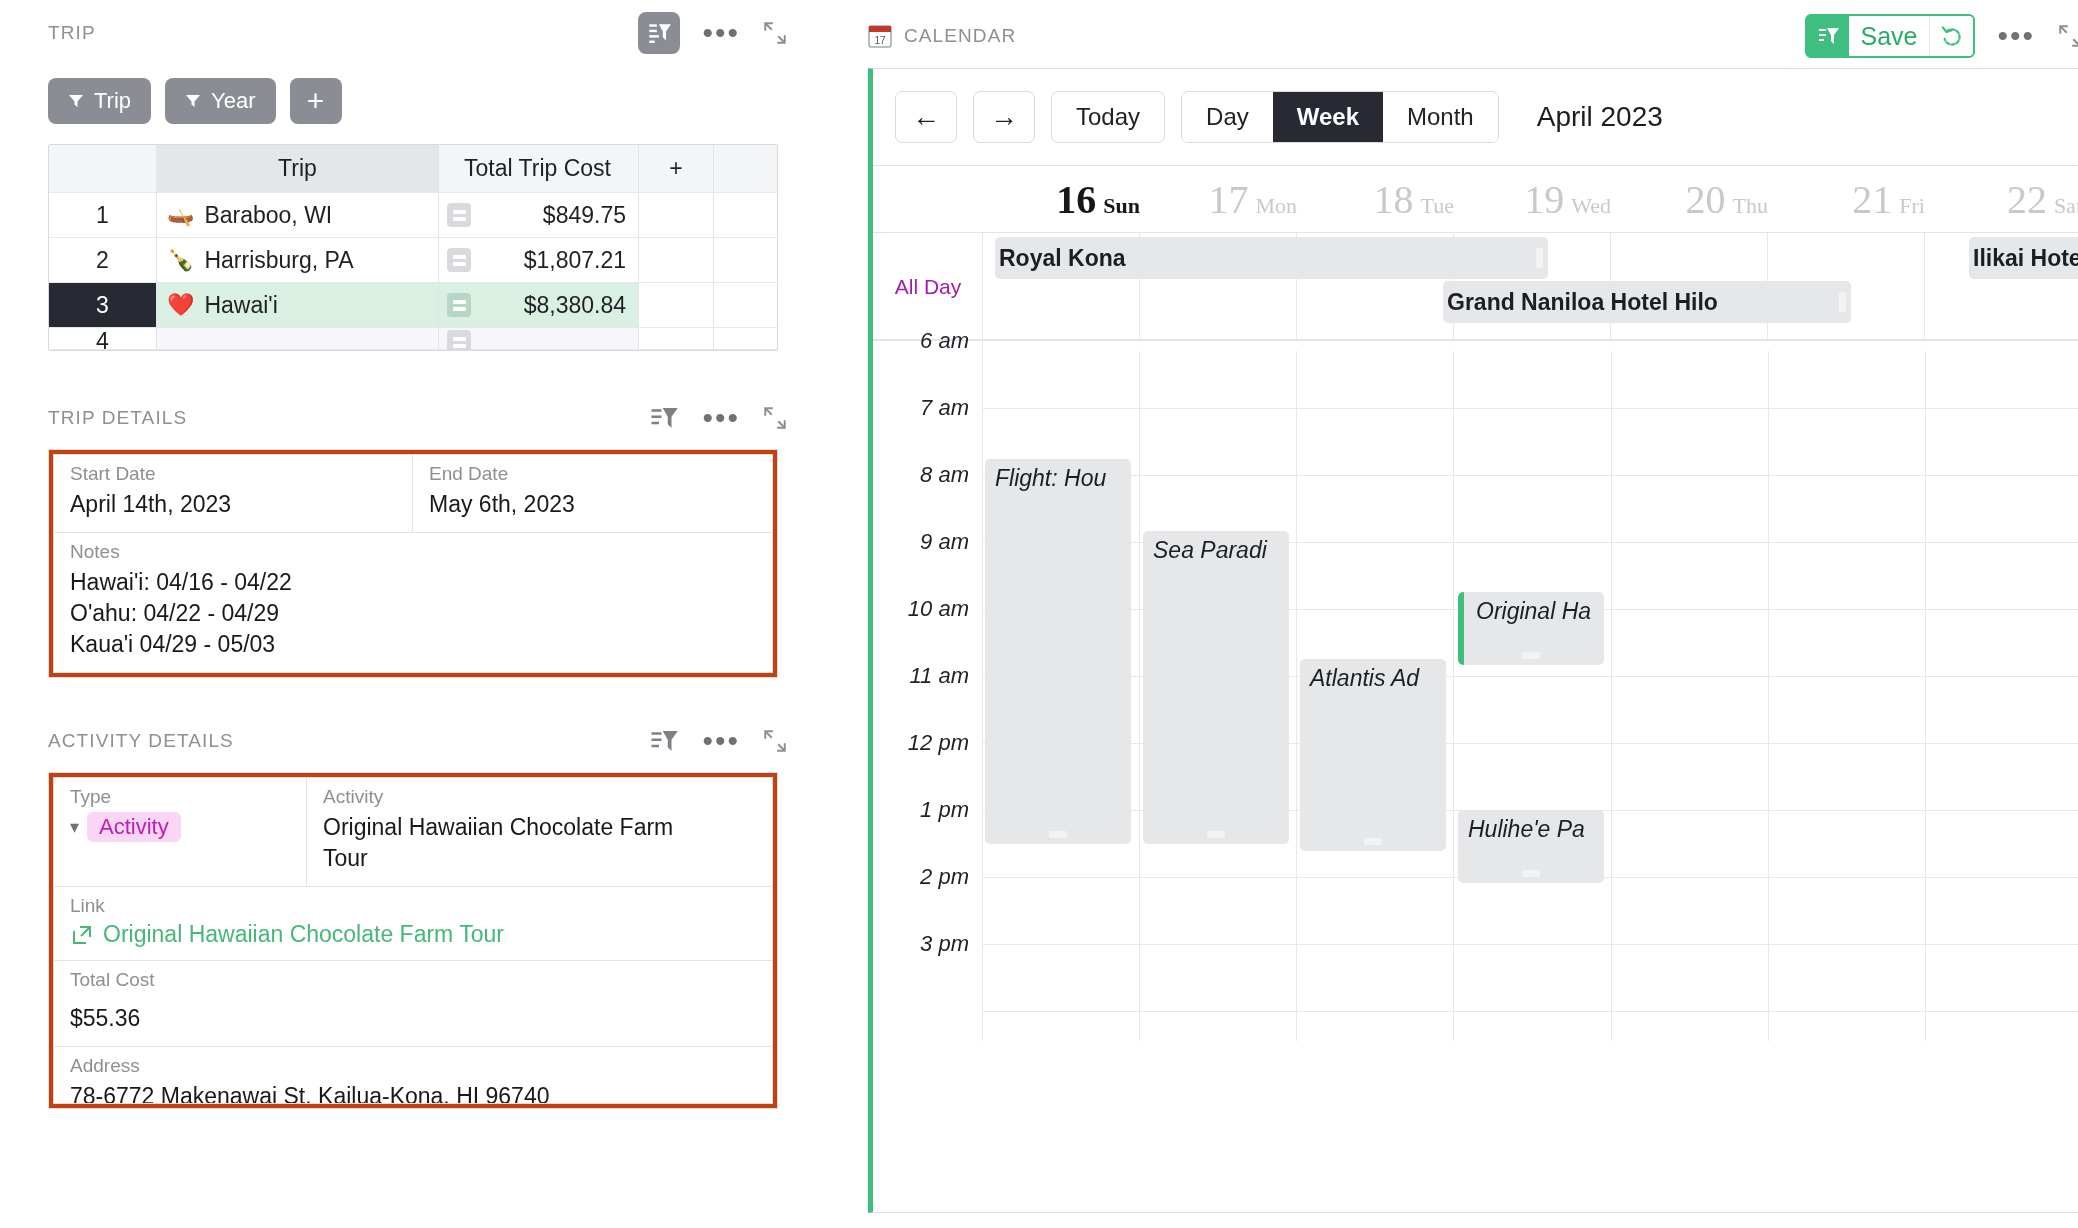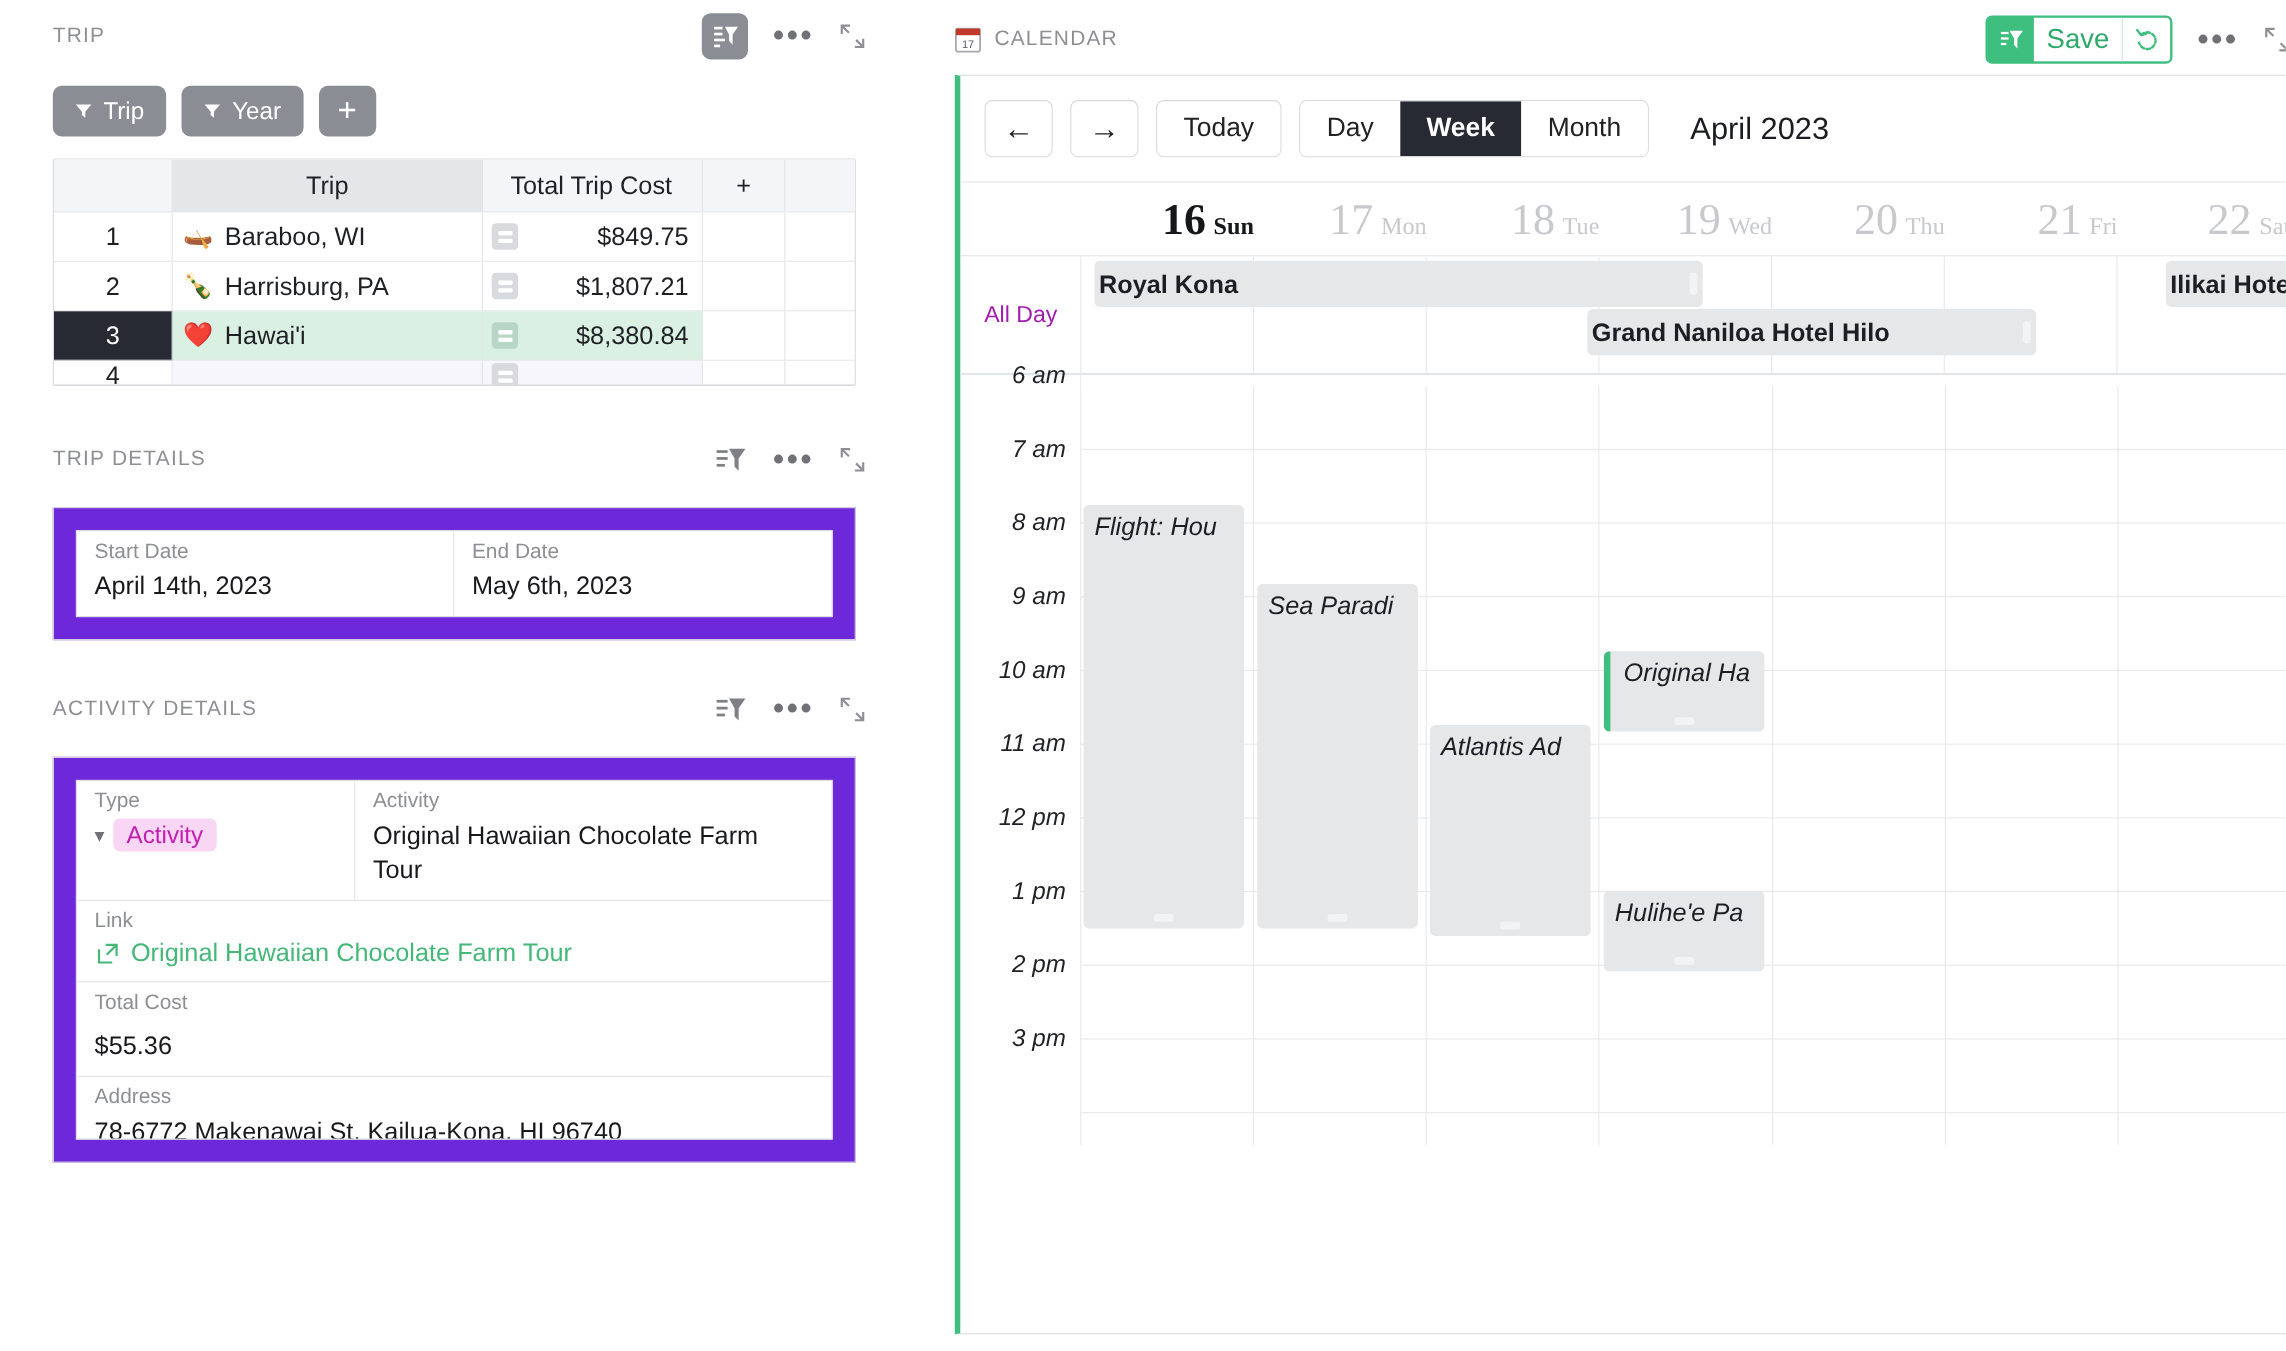--- a/index.html
+++ b/index.html
@@ -62,22 +62,22 @@
   .trow.alt .c-trip, .trow.alt .c-cost { background: #f6f6fc; }
   .emoji { margin-right: 10px; font-size: 22px; }
   .lockico { width: 24px; height: 24px; border-radius: 4px; background: #d8dade;
              position: absolute; left: 8px; top: 50%; transform: translateY(-50%);
              display:flex; flex-direction:column; align-items:center; justify-content:center; gap:3px;}
   .lockico i { display:block; width: 13px; height: 4px; background: #fff; border-radius: 1px;}
   .trow.sel .lockico { background: #b8d6c6; }
 
   
   .card {
-    margin-top: 24px; background: #6d28d9; border: 1px solid #dcdde0;
-    padding: 20px; width: 730px;
+    margin-top: 12px; background: #c2410c; border: 1px solid #dcdde0;
+    padding: 4px; width: 730px;
   }
   .card-inner { background: #fff; border: 1px solid #dcdde0; }
   .frow { display: flex; border-bottom: 1px solid #e2e3e6; }
   .frow:last-child { border-bottom: none; }
   .fcell { padding: 8px 16px 12px 16px; border-right: 1px solid #e2e3e6; }
   .fcell:last-child { border-right: none; }
   .flabel { font-size: 19px; color: #8d8f94; margin-bottom: 4px; }
   .fvalue { font-size: 23px; color: #18191c; line-height: 1.35; }
   .fvalue.right { text-align: left; }
   .half { width: 50%; }
@@ -301,20 +301,28 @@
     <div class="card">
       <div class="card-inner">
         <div class="frow">
           <div class="fcell half">
             <div class="flabel">Start Date</div>
             <div class="fvalue">April 14th, 2023</div>
           </div>
           <div class="fcell half">
             <div class="flabel">End Date</div>
             <div class="fvalue">May 6th, 2023</div>
+          </div>
+        </div>
+        <div class="frow">
+          <div class="fcell full">
+            <div class="flabel">Notes</div>
+            <div class="fvalue">Hawai'i: 04/16 - 04/22</div>
+            <div class="fvalue">O'ahu: 04/22 - 04/29</div>
+            <div class="fvalue">Kaua'i 04/29 - 05/03</div>
           </div>
         </div>
       </div>
     </div>
 
     <div class="panel-head" style="margin-top:44px">
       <div class="panel-title">ACTIVITY DETAILS</div>
       <div class="head-tools">
         <svg width="32" height="30" viewBox="0 0 24 24">
           <rect x="2" y="5" width="8" height="2" fill="#7e8085"></rect>

